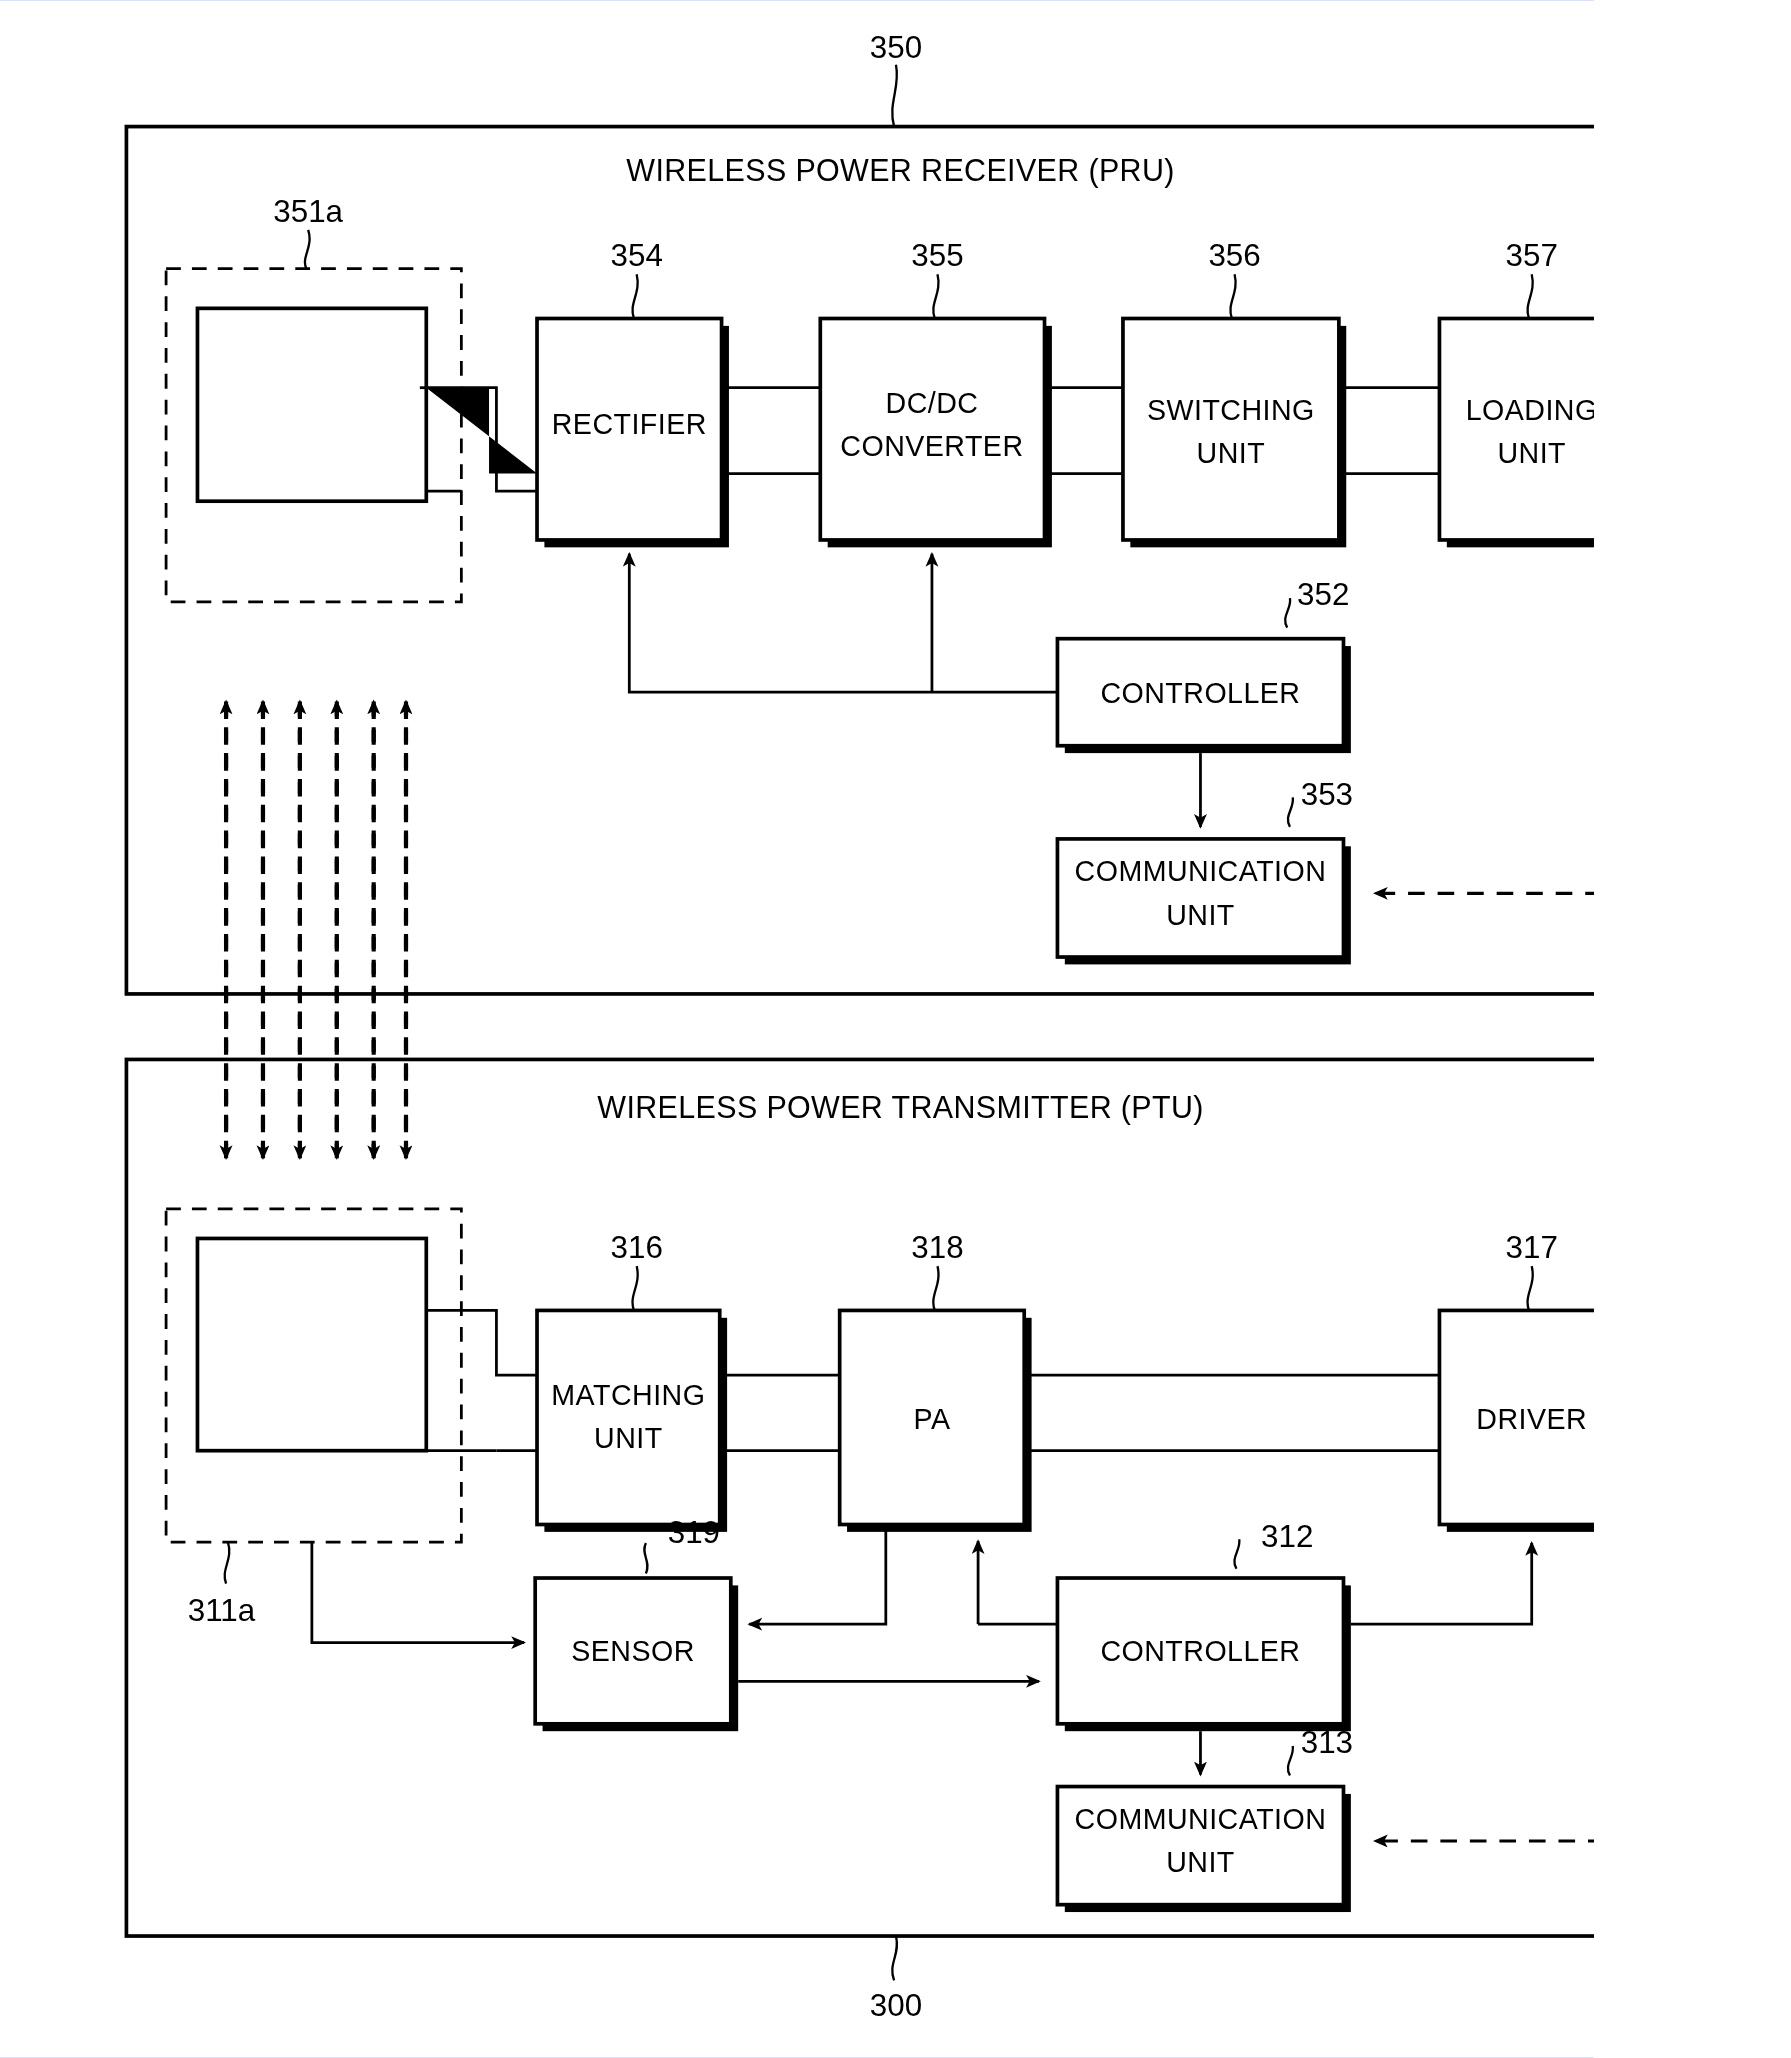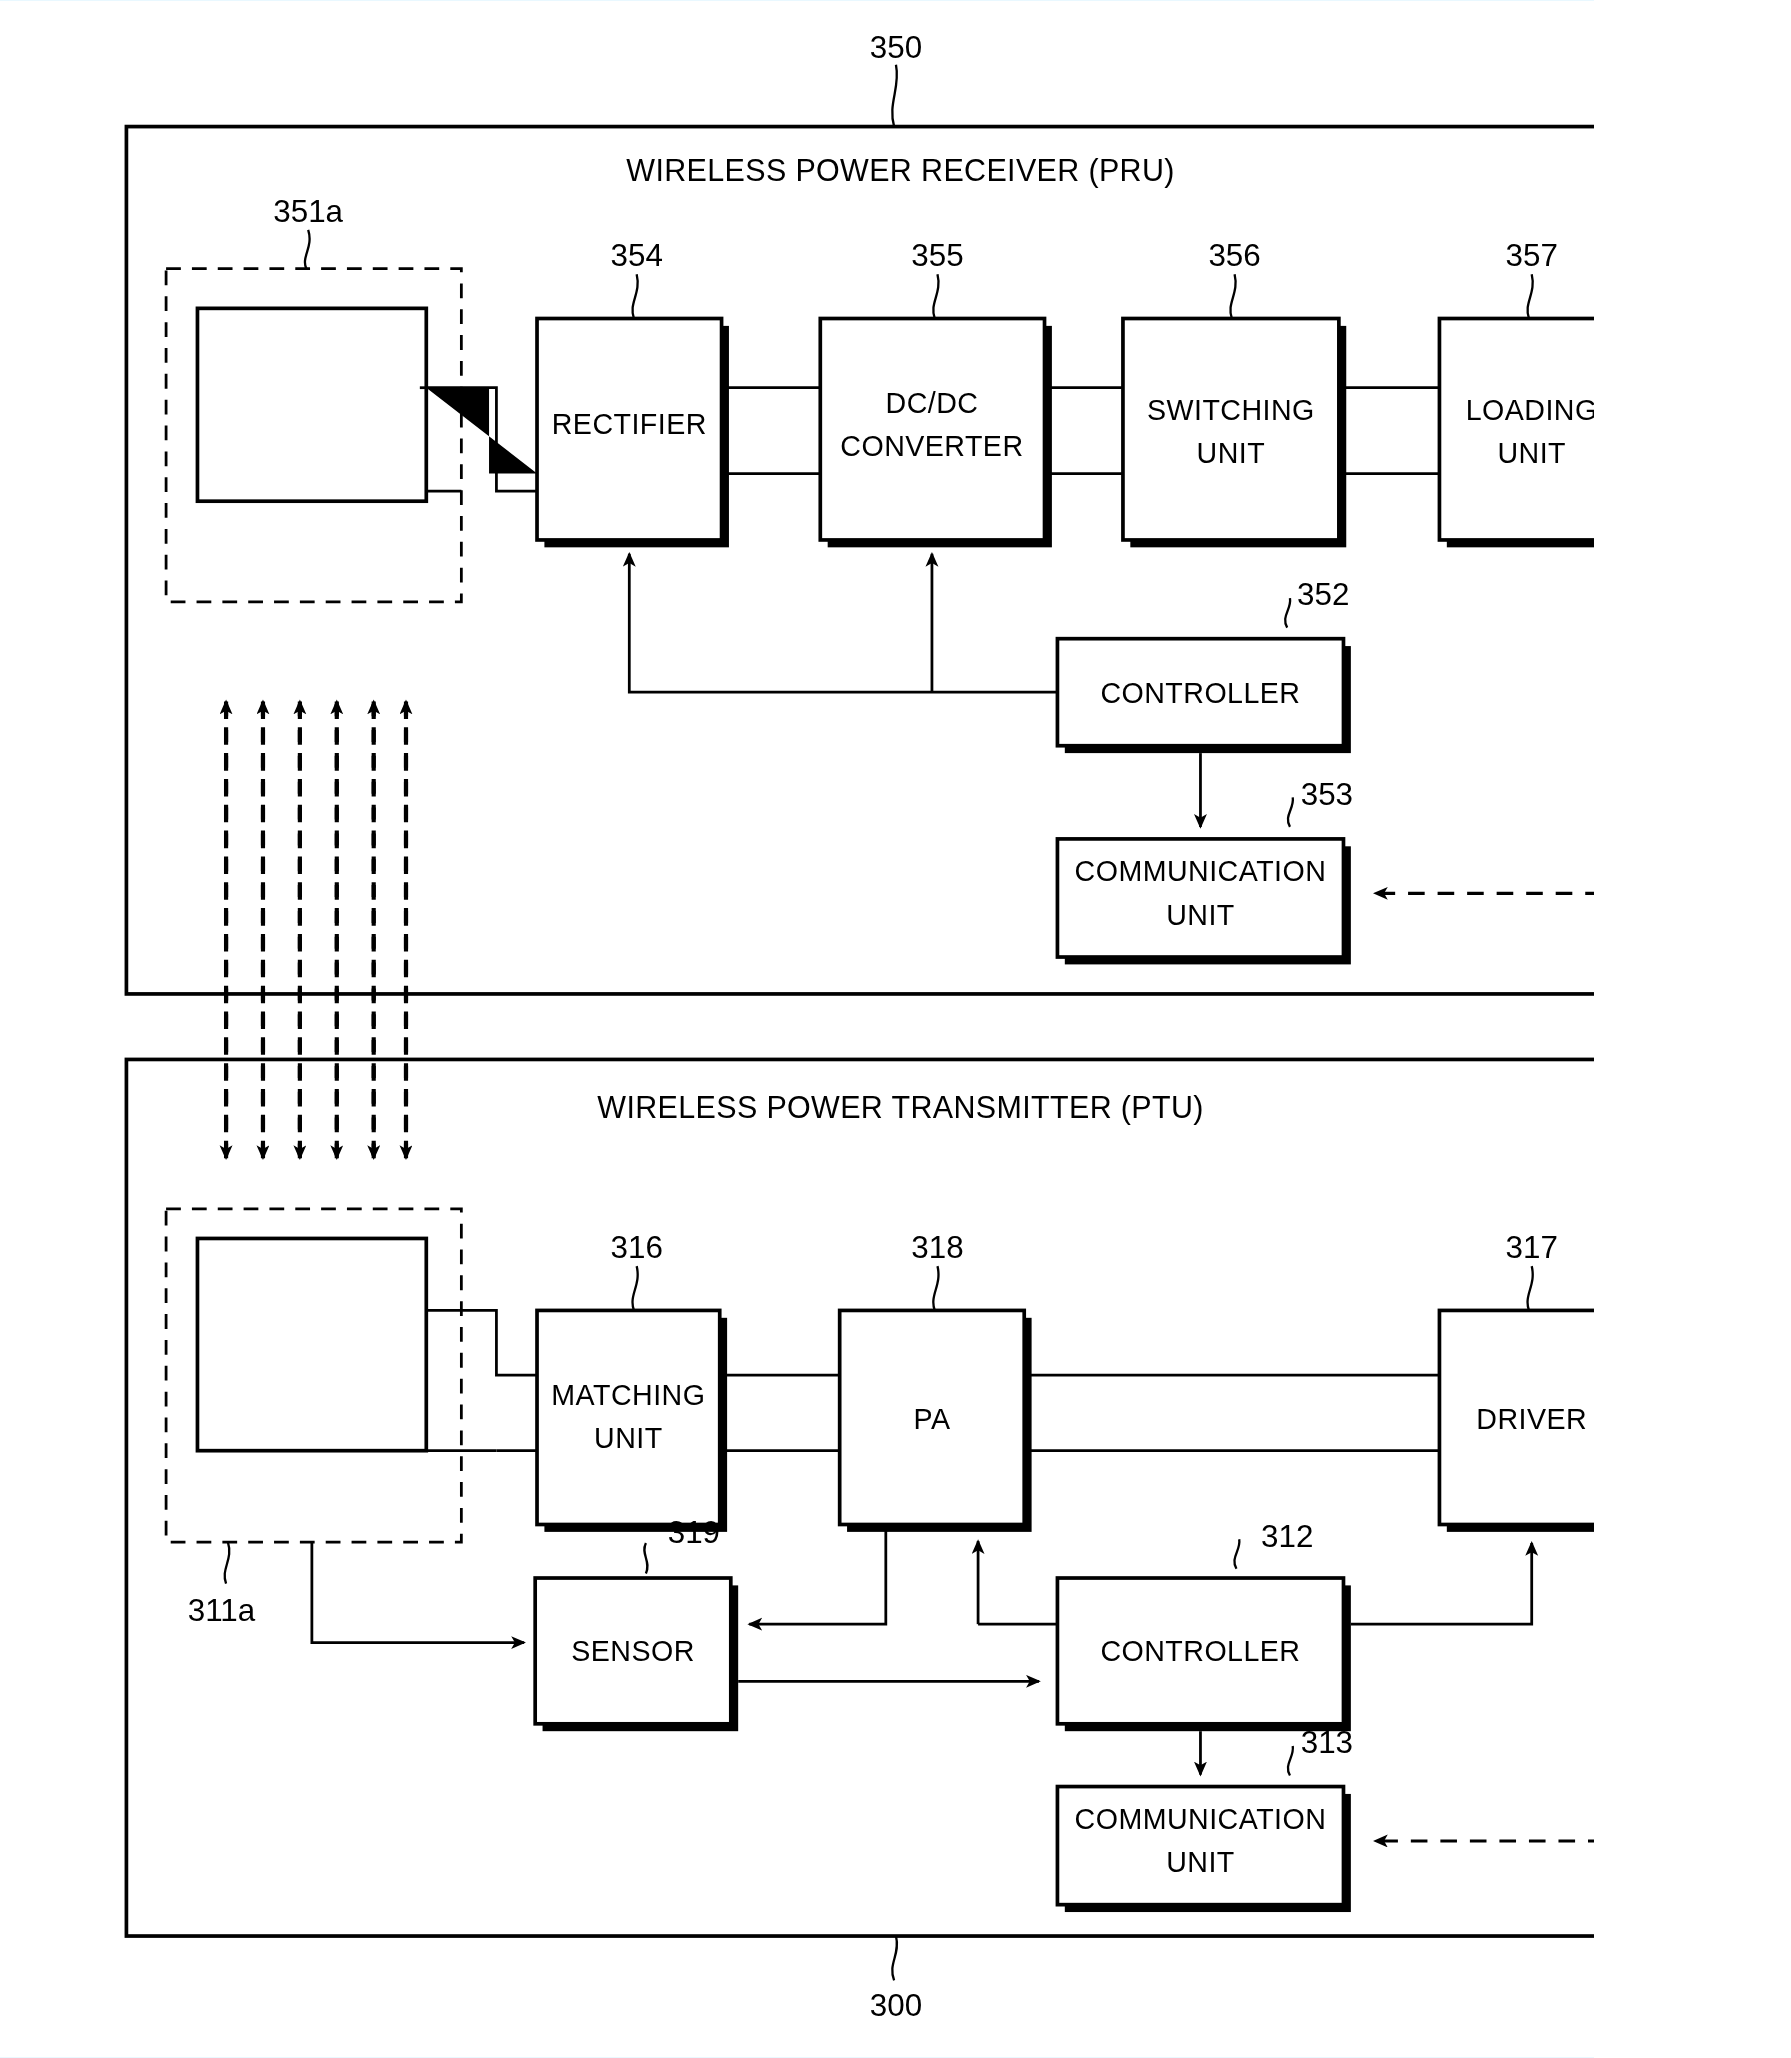--- a/index.html
+++ b/index.html
@@ -1,17 +1,17 @@
 <!DOCTYPE html>
 <html style="font-size:14.8px"><head>
 <meta charset="utf-8">
 <style>
   html,body{margin:0;padding:0;background:#ffffff;}
   body{width:1791px;height:2058px;font-family:"Liberation Sans",sans-serif;}
-  #stage{position:relative;width:1594px;height:2058px;overflow:hidden;background:#7dd3fc;}
+  #stage{position:relative;width:1594px;height:2058px;overflow:hidden;background:#1d4ed8;}
   svg{position:absolute;left:0;top:0;}
   .blk-text{font-family:"Liberation Sans",sans-serif;font-size:31px;fill:#000;text-anchor:middle;letter-spacing:.5px;}
   .ref-text{font-family:"Liberation Sans",sans-serif;font-size:34px;fill:#000;text-anchor:middle;}
   .title-text{font-family:"Liberation Sans",sans-serif;font-size:33px;fill:#000;text-anchor:middle;letter-spacing:.4px;}
 </style>
 </head>
 <body>
 
 <div id="stage">
 <svg width="1791" height="2058" viewBox="0 0 1941 2230" xmlns="http://www.w3.org/2000/svg">

